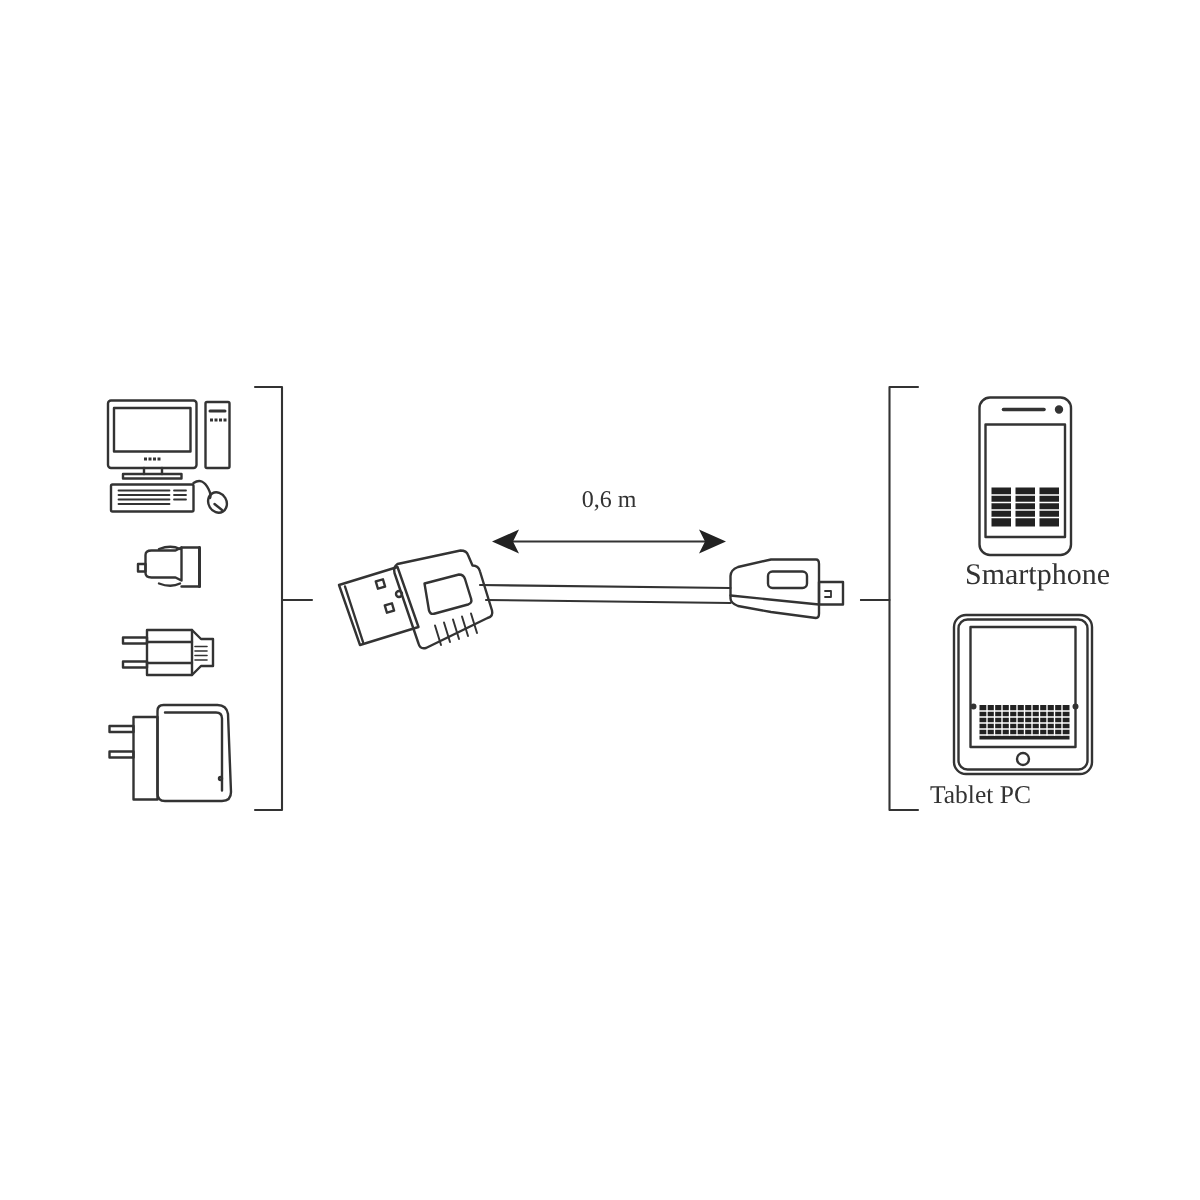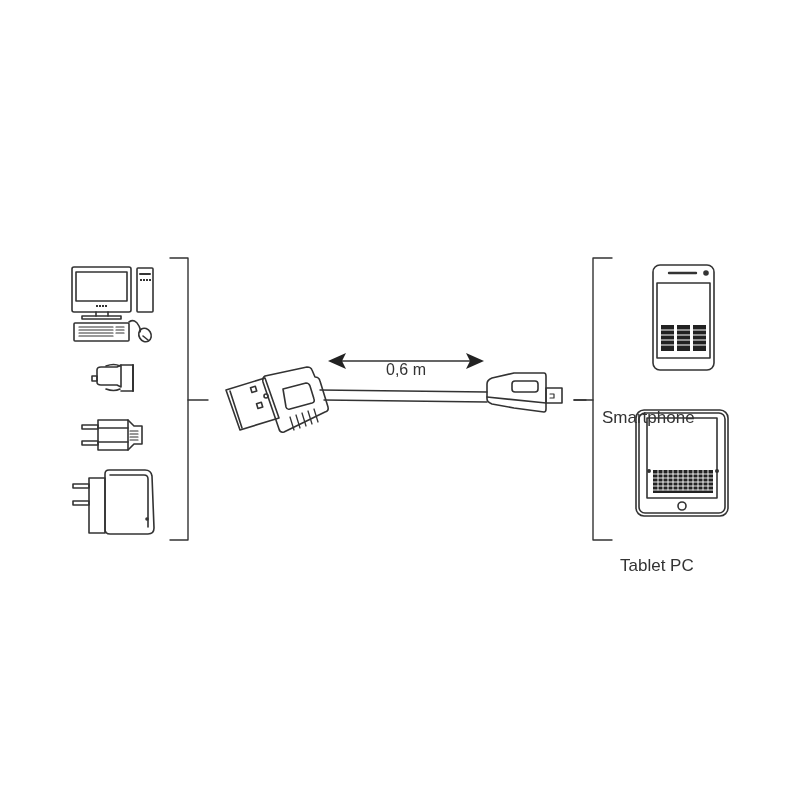--- a/index.html
+++ b/index.html
@@ -1,20 +1,20 @@
 <!DOCTYPE html>
 <html><head>
 <meta charset="utf-8">
 <style>
   html, body { margin:0; padding:0; background:#ffffff; }
   body { width:800px; height:800px; position:relative; overflow:hidden; font-family:"DejaVu Sans", sans-serif; }
   svg.canvas { position:absolute; left:0; top:0; }
-  .lbl { position:absolute; color:#333; font-family:Liberation Sans, sans-serif; white-space:nowrap;margin-top:36px; }
+  .lbl { position:absolute; color:#333; font-family:Liberation Serif, serif; white-space:nowrap; }
   .length { left:368px; top:325px; width:76px; text-align:center; font-size:16px; }
-  .phone-lbl { left:602px; top:372px; width:120px; text-align:left; font-size:17px; }
+  .phone-lbl { left:620px; top:372px; width:120px; text-align:right; font-size:20px; }
   .tablet-lbl { left:620px; top:520px; width:120px; text-align:left; font-size:17px; }
 </style>
 </head>
 <body>
 
 <svg class="canvas" width="800" height="800" viewBox="0 0 800 800" fill="none" stroke="#333" stroke-width="1.6" stroke-linejoin="round" stroke-linecap="round">
 
   <g>
     <rect x="72" y="267" width="59" height="45" rx="2"></rect>
     <rect x="76" y="272" width="51" height="29"></rect>

